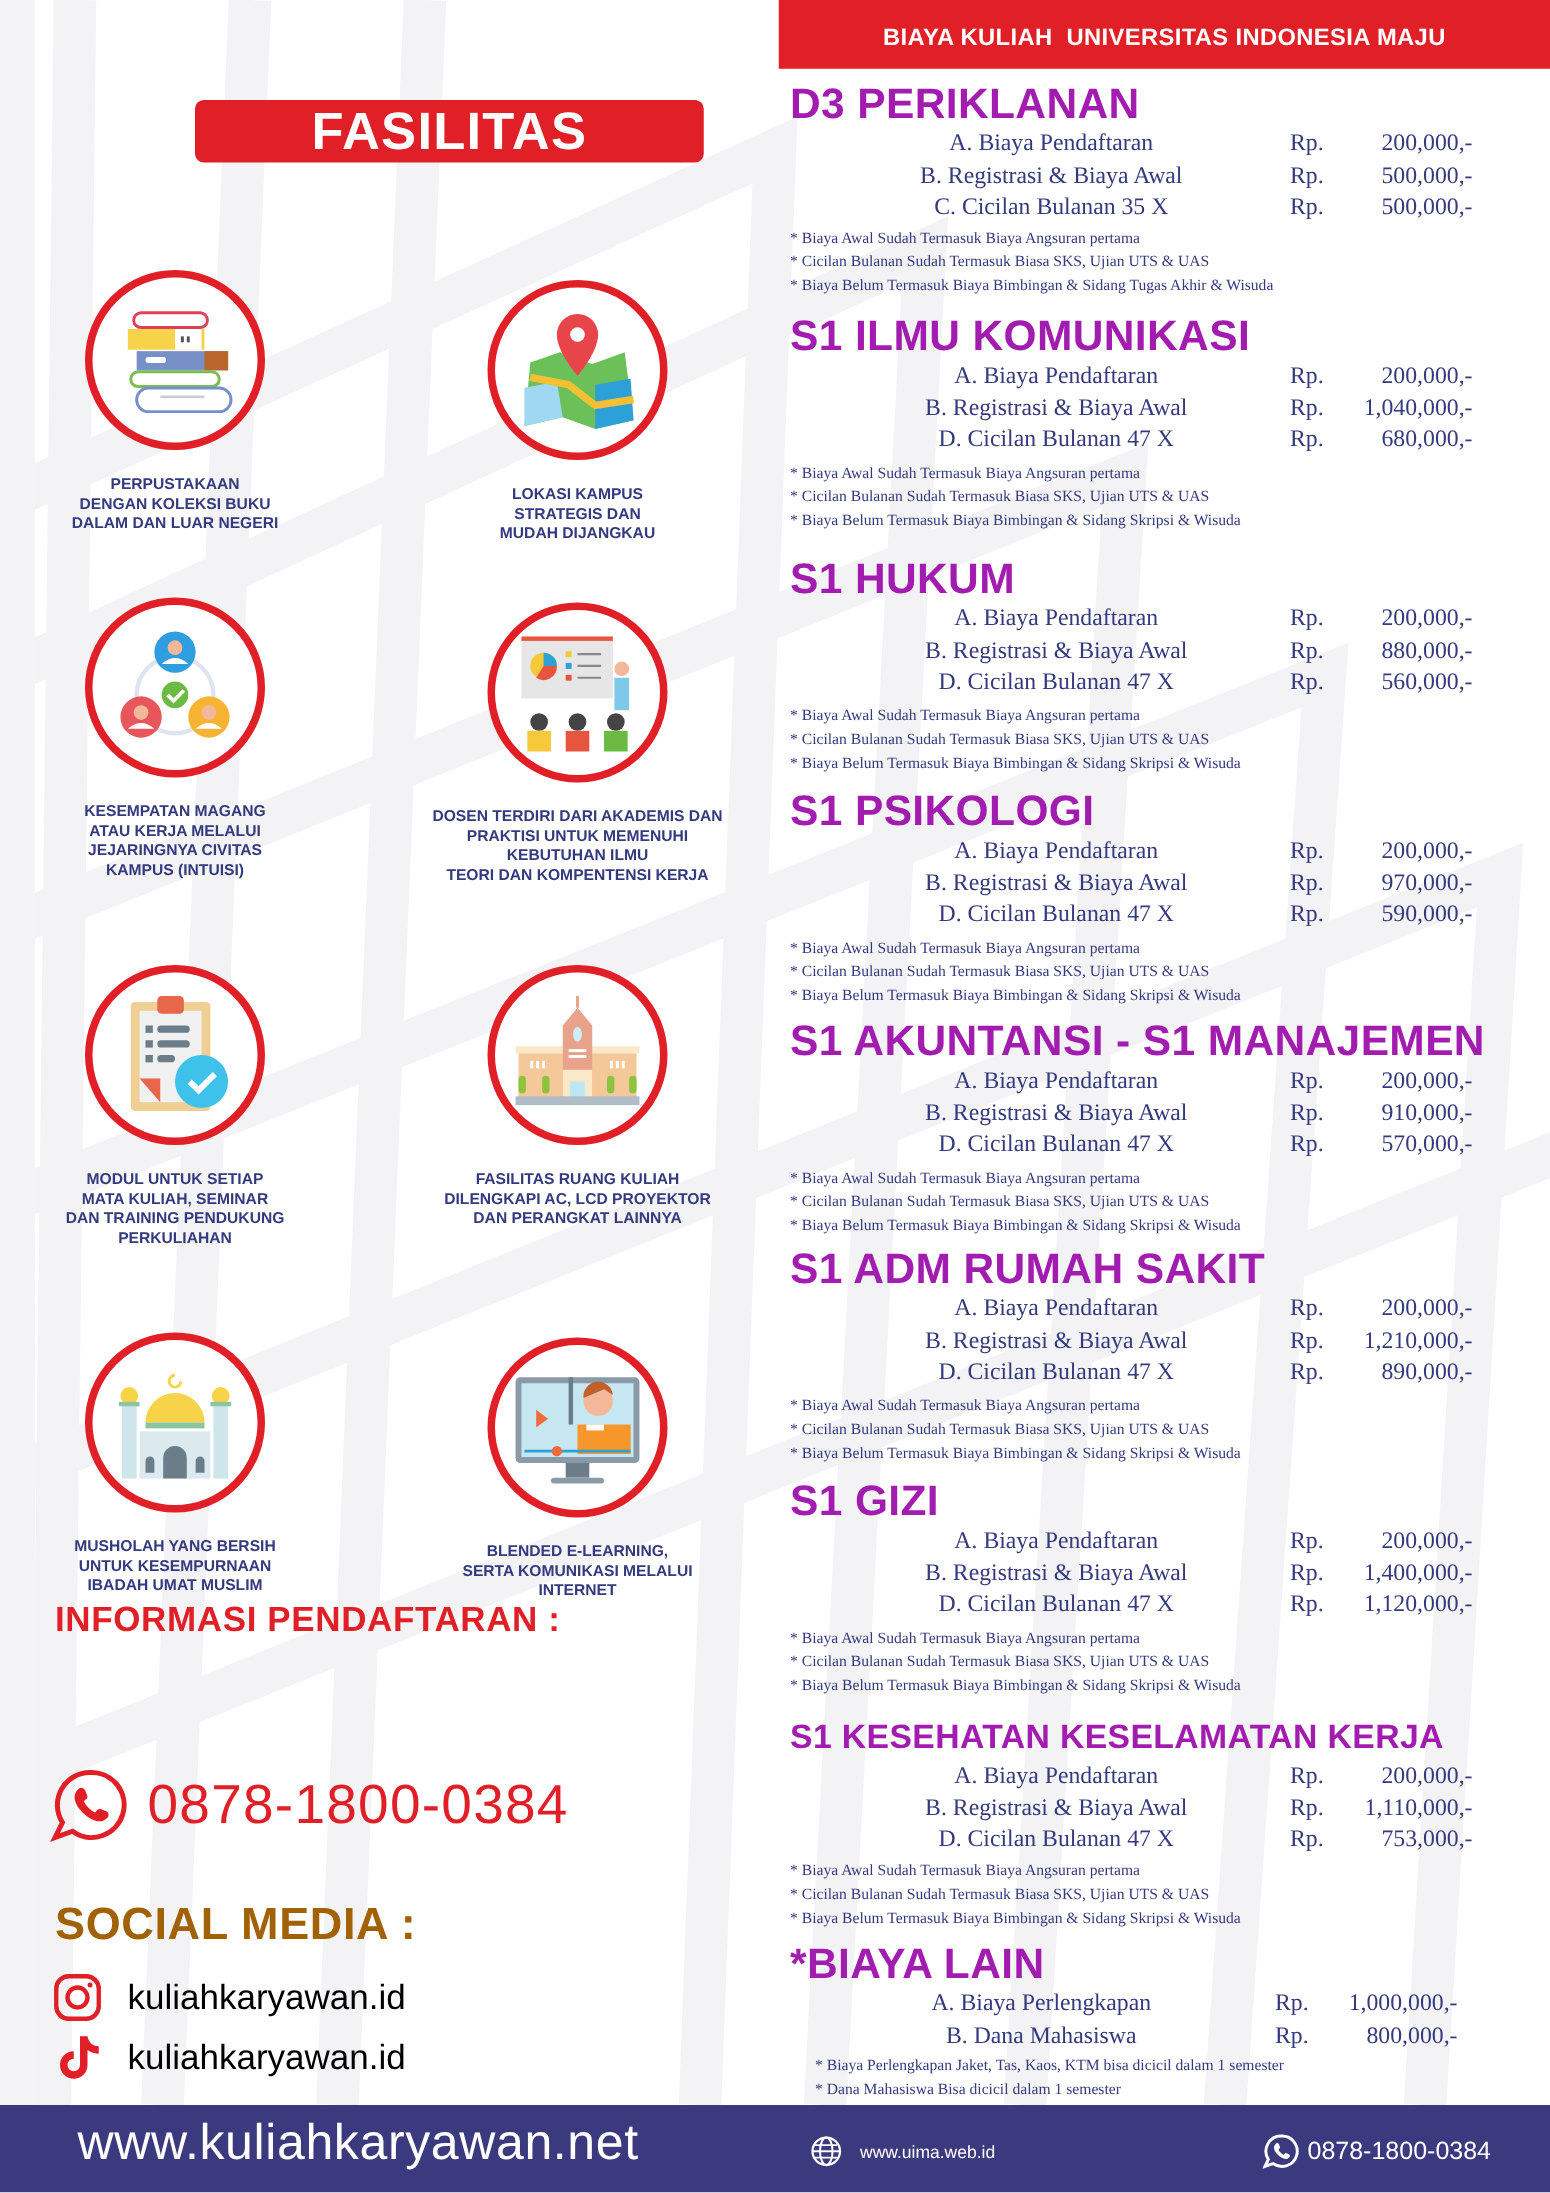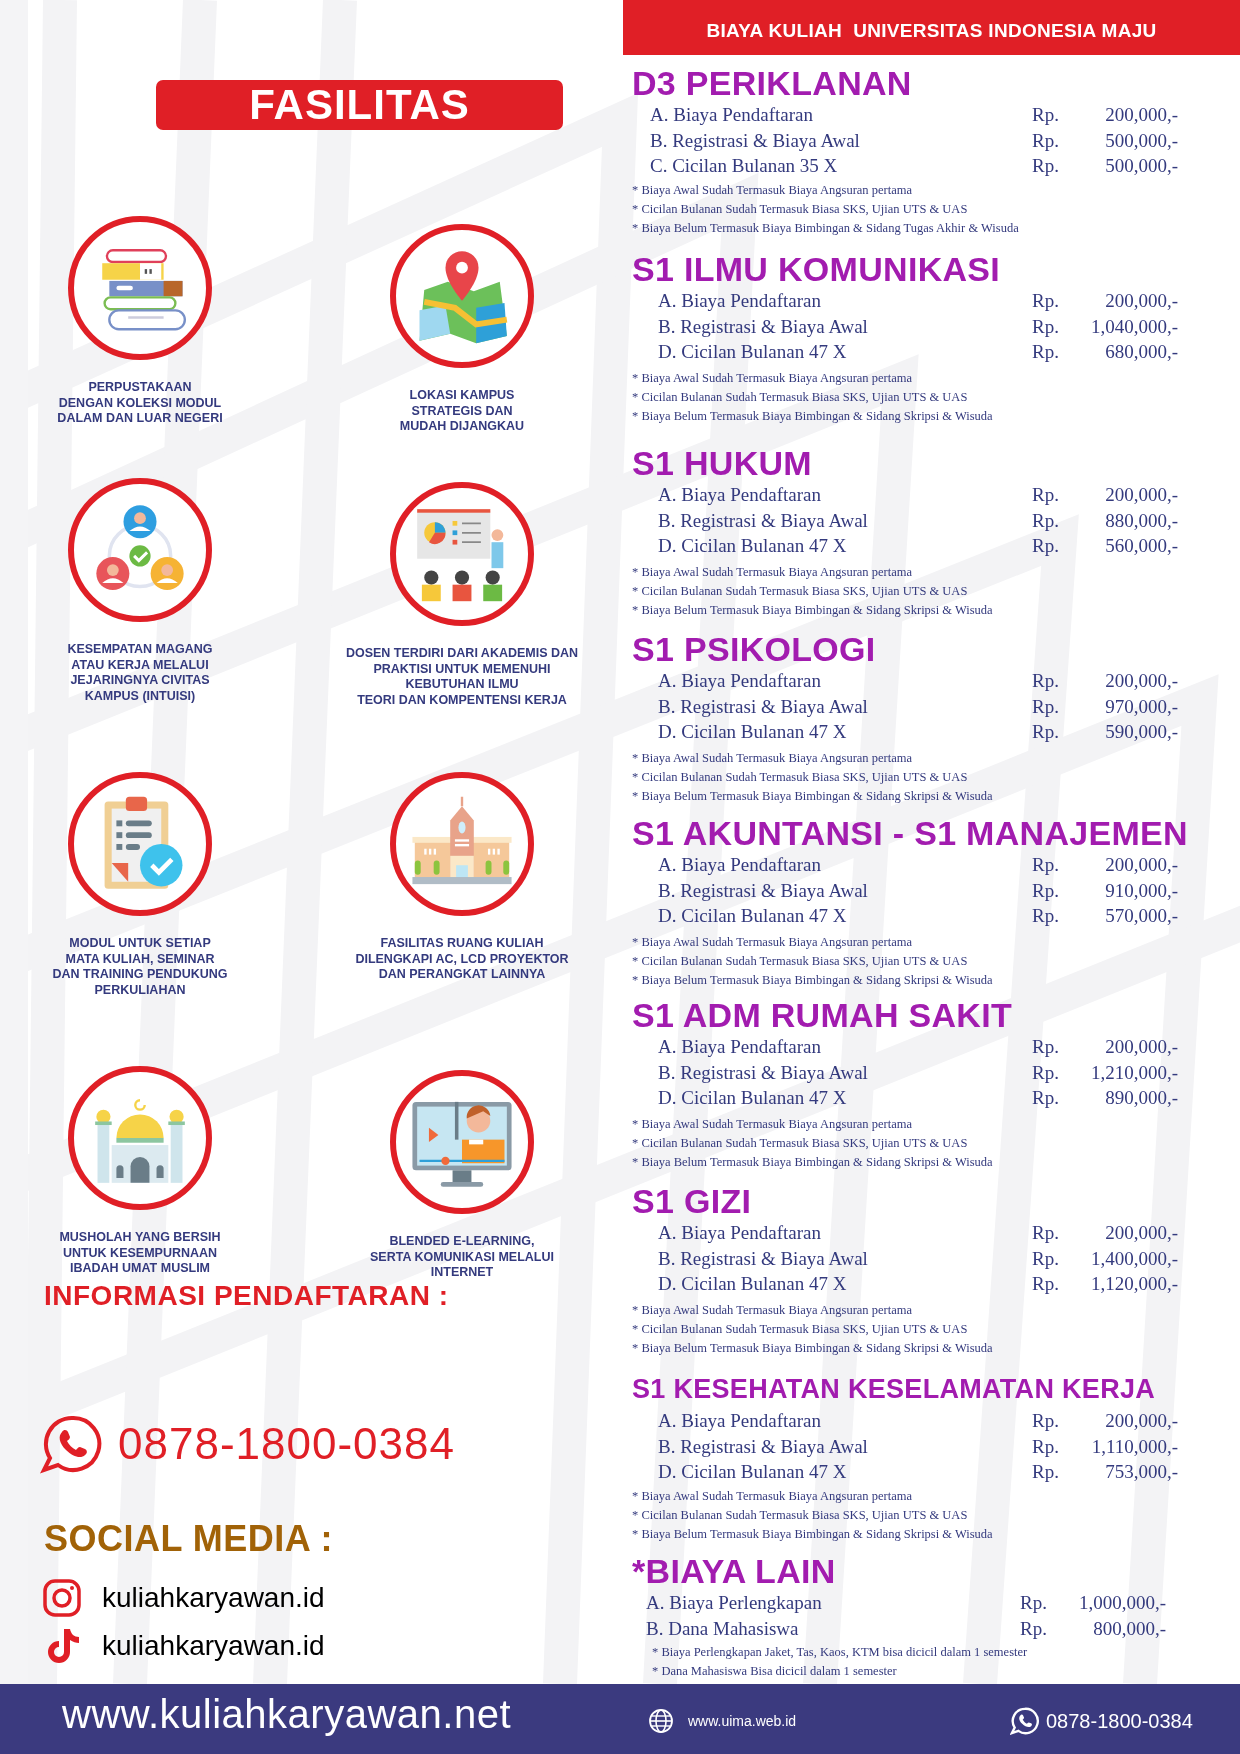--- a/index.html
+++ b/index.html
@@ -51,21 +51,21 @@
   .program { position: absolute; left: 632px; width: 600px; z-index: 2; }
   .program h2 {
     font-family: "Liberation Sans", sans-serif; font-weight: 700; font-size: 34px;
     color: #a21caf; line-height: 38px; letter-spacing: 0.3px; white-space: nowrap;
   }
   .program h2.smaller { font-size: 27px; }
   .fee-row {
     display: flex; font-family: "Liberation Serif", serif; font-size: 19px;
     line-height: 25.5px; color: #343a7e;
   }
-  .fee-row .fee-label { width: 400px; padding-left: 26px; }
+  .fee-row .fee-label { width: 400px; padding-left: 26px; text-align: center; }
   .fee-row .fee-cur { width: 46px; }
   .fee-row .fee-amt { width: 100px; text-align: right; }
   .notes { margin-top: 4px; }
   .notes div { font-family: "Liberation Serif", serif; font-size: 12.5px; line-height: 19px; color: #343a7e; }
 
   
   .footer {
     position: absolute; left: 0; top: 1684px; width: 1240px; height: 70px;
     background: #3b3a7f; color: #fff; z-index: 3;
   }
@@ -105,21 +105,21 @@
         <rect x="58" y="34" width="2" height="4" fill="#555"></rect>
       <rect x="24" y="44" width="62" height="13" fill="#7890c8"></rect>
         <rect x="70" y="44" width="16" height="13" fill="#b8662a"></rect>
       <rect x="30" y="48" width="14" height="4" rx="2" fill="#fff"></rect>
       <rect x="20" y="58" width="60" height="10" rx="5" fill="#fff" stroke="#7bbd52" stroke-width="2"></rect>
       <rect x="24" y="69" width="64" height="16" rx="8" fill="#fff" stroke="#7890c8" stroke-width="2"></rect>
       <line x1="40" y1="75" x2="70" y2="75" stroke="#ccd" stroke-width="2"></line>
     </svg>
   </div>
   <div class="label">PERPUSTAKAAN
-DENGAN KOLEKSI MODUL
+DENGAN KOLEKSI BUKU
 DALAM DAN LUAR NEGERI</div>
 </div>
 
 <div class="facility" style="left:322px; top:224px;">
   <div class="ring">
     <svg viewBox="0 0 100 100">
       <polygon points="18,45 38,38 60,46 82,38 88,84 62,90 40,82 14,88" fill="#6cc05a"></polygon>
       <polygon points="14,62 36,58 40,82 14,88" fill="#9fd8f0"></polygon>
       <polygon points="62,60 86,56 88,84 62,90" fill="#2ea0d8"></polygon>
       <path d="M18,55 L44,60 L62,74 L88,70" stroke="#f6c034" stroke-width="5" fill="none"></path>

